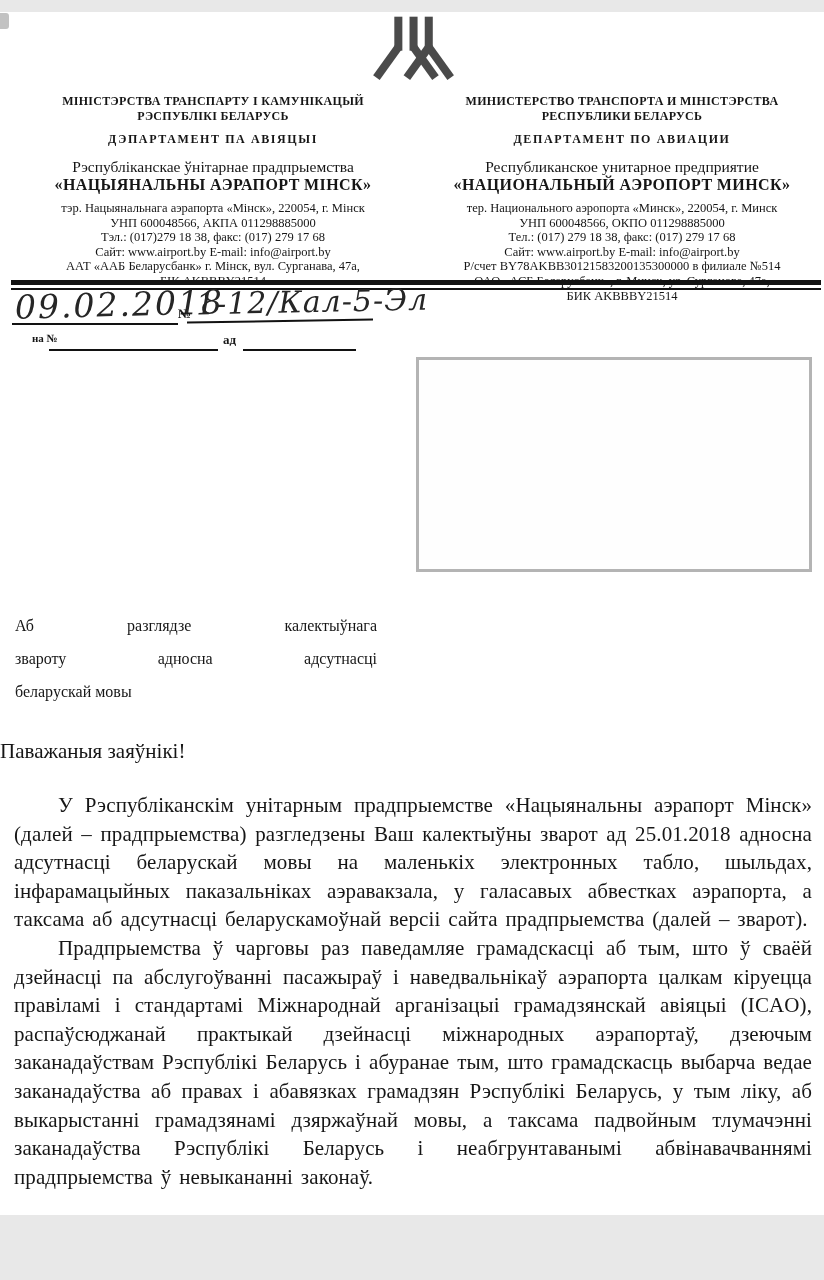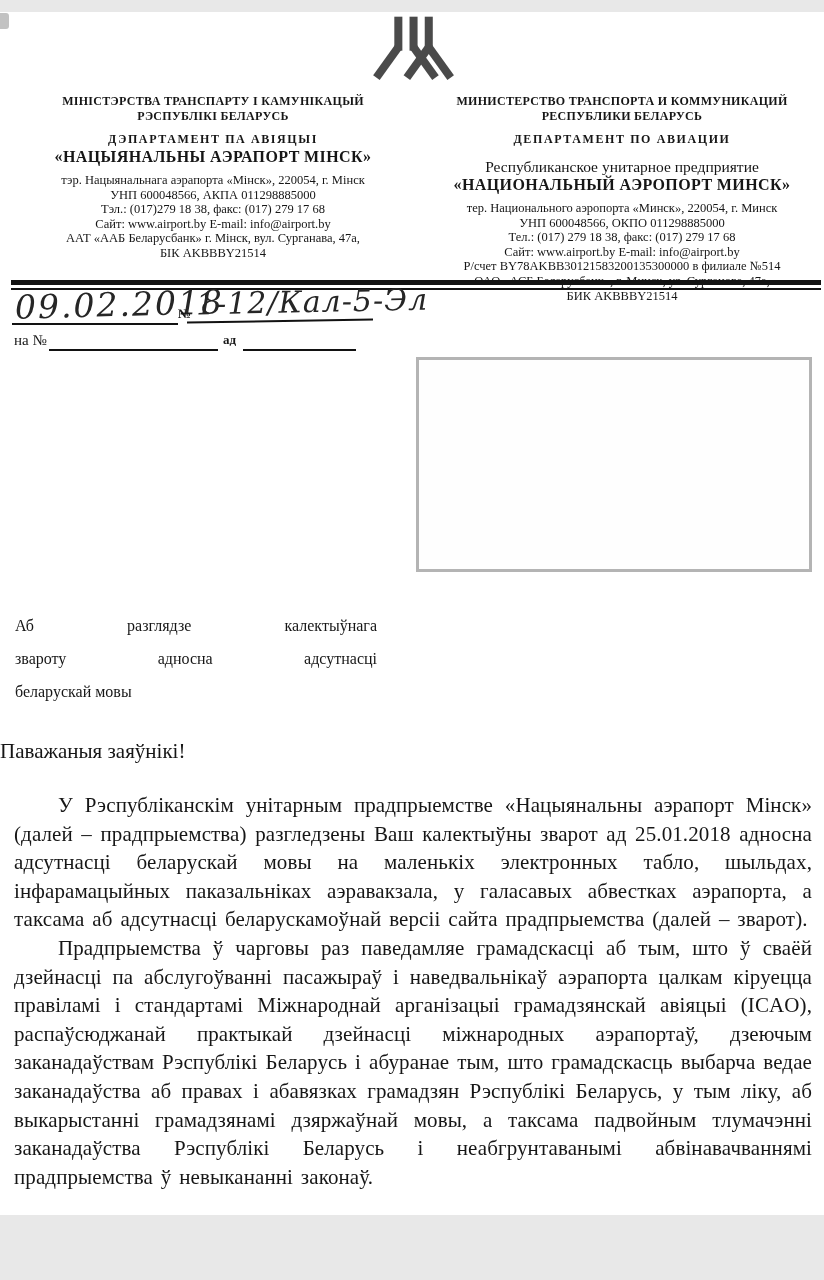--- a/index.html
+++ b/index.html
@@ -35,21 +35,21 @@
   .rule-thin{position:absolute;left:11px;top:276px;width:810px;height:2px;background:#121212;}
 
   
   .hw{font-family:"DejaVu Serif",serif;font-style:italic;color:#262626;}
   .hw-date{position:absolute;left:15px;top:273px;font-size:33px;letter-spacing:2px;transform:rotate(-1.5deg);}
   .numero-sign{position:absolute;left:178px;top:294px;font-size:13px;font-weight:bold;}
   .hw-number{position:absolute;left:196px;top:272px;font-size:30px;letter-spacing:1px;transform:rotate(-1.2deg);white-space:nowrap;}
   .uline{position:absolute;height:2px;background:#121212;}
   .uline-date{left:12px;top:311px;width:166px;}
   .uline-number{left:187px;top:308px;width:186px;transform:rotate(-1deg);}
-  .on-no-label{position:absolute;left:14px;top:320px;font-size:15px;font-weight:normal;}
+  .on-no-label{position:absolute;left:32px;top:320px;font-size:11px;font-weight:bold;}
   .uline-onno{left:49px;top:337px;width:169px;height:1.5px;}
   .od-label{position:absolute;left:223px;top:320px;font-size:13px;font-weight:bold;}
   .uline-od{left:243px;top:337px;width:113px;height:1.5px;}
 
   
   .recipient-box{position:absolute;left:416px;top:345px;width:390px;height:209px;border:3px solid #b4b4b4;background:#fefefe;}
 
   
   .subject{position:absolute;left:15px;top:597px;width:362px;font-size:16px;line-height:33px;}
   .subject-line{text-align:justify;text-align-last:justify;}
@@ -84,34 +84,35 @@
   </div>
 
   <div class="letterhead">
 
     <div class="lh-col lh-left">
       <div class="lh-ministry">
         <div>МІНІСТЭРСТВА ТРАНСПАРТУ І КАМУНІКАЦЫЙ</div>
         <div>РЭСПУБЛІКІ БЕЛАРУСЬ</div>
       </div>
       <div class="lh-department">ДЭПАРТАМЕНТ ПА АВІЯЦЫІ</div>
+      <div class="lh-enterprise-type">Рэспубліканскае ўнітарнае прадпрыемства</div>
       <div class="lh-enterprise-name">«НАЦЫЯНАЛЬНЫ АЭРАПОРТ МІНСК»</div>
       <div class="lh-details">
         <span>тэр. Нацыянальнага аэрапорта «Мінск», 220054, г. Мінск</span>
         <span>УНП 600048566, АКПА 011298885000</span>
         <span>Тэл.: (017)279 18 38, факс: (017) 279 17 68</span>
         <span>Сайт: www.airport.by E-mail: info@airport.by</span>
         <span>ААТ «ААБ Беларусбанк» г. Мінск, вул. Сурганава, 47а,</span>
         <span>БІК AKBBBY21514</span>
       </div>
     </div>
 
     <div class="lh-col lh-right">
       <div class="lh-ministry">
-        <div>МИНИСТЕРСТВО ТРАНСПОРТА И КОММУНИКАЦИЙ</div>
+        <div>МИНИСТЕРСТВО ТРАНСПОРТА И МІНІСТЭРСТВА</div>
         <div>РЕСПУБЛИКИ БЕЛАРУСЬ</div>
       </div>
       <div class="lh-department">ДЕПАРТАМЕНТ ПО АВИАЦИИ</div>
       <div class="lh-enterprise-type">Республиканское унитарное предприятие</div>
       <div class="lh-enterprise-name">«НАЦИОНАЛЬНЫЙ АЭРОПОРТ МИНСК»</div>
       <div class="lh-details">
         <span>тер. Национального аэропорта «Минск», 220054, г. Минск</span>
         <span>УНП 600048566, ОКПО 011298885000</span>
         <span>Тел.: (017) 279 18 38, факс: (017) 279 17 68</span>
         <span>Сайт: www.airport.by E-mail: info@airport.by</span>

